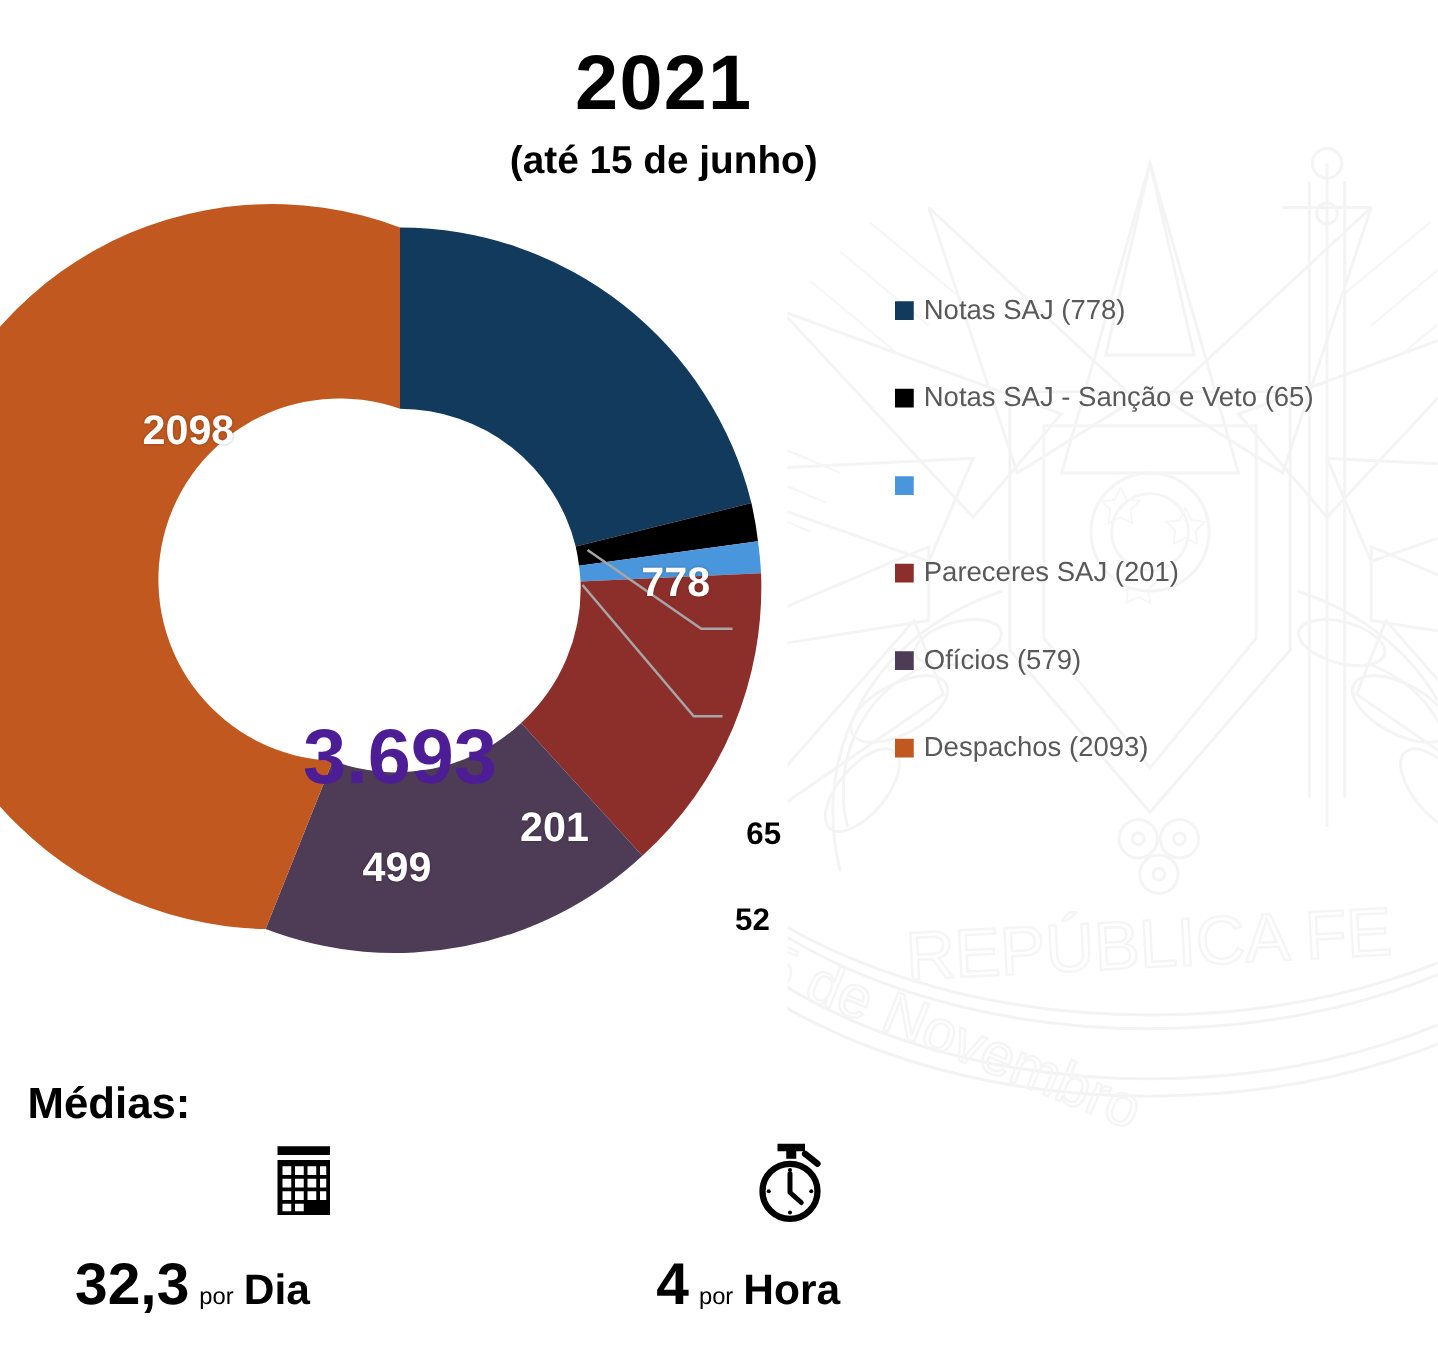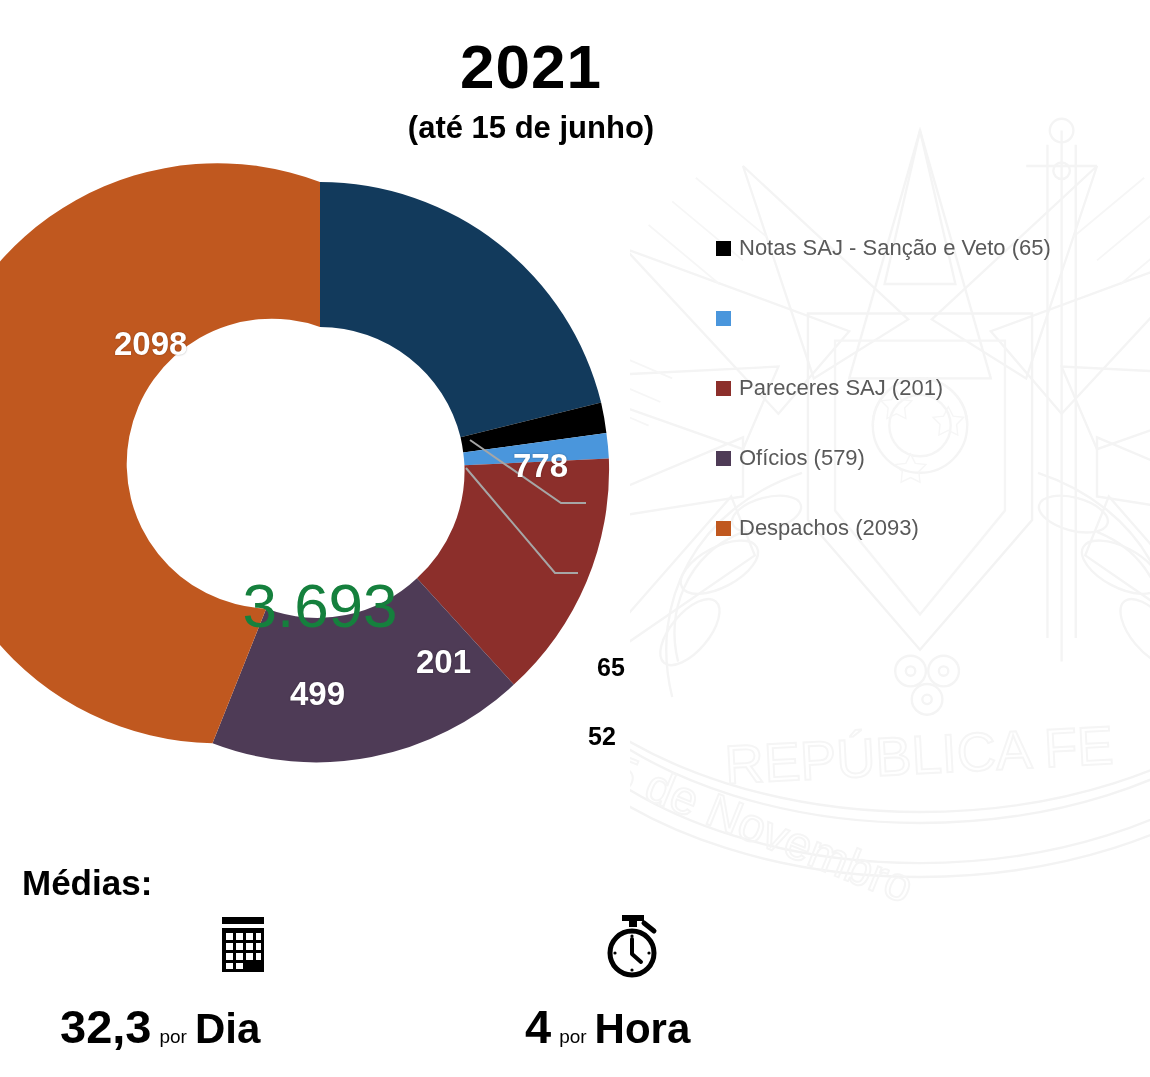--- a/index.html
+++ b/index.html
@@ -17,35 +17,35 @@
     display:block;font-size:31px;font-weight:bold;color:#000;margin-top:14px;line-height:1.0;
     margin-left:-70px;
   }
   #donut-wrap{position:absolute;left:0px;top:150px;width:700px;height:650px;}
   .slice-label{
     position:absolute;color:#ffffff;font-size:33px;font-weight:bold;
     text-shadow:0 0 2px rgba(0,0,0,.35);white-space:nowrap;
   }
   #center-total{
     position:absolute;left:160px;top:420px;width:320px;text-align:center;
-    font-size:62px;font-weight:normal;color:#15803d;letter-spacing:0px;
+    font-size:62px;font-weight:bold;color:#4c1d95;letter-spacing:0px;
   }
   .callout-label{position:absolute;font-size:25px;font-weight:bold;color:#000;white-space:nowrap;}
   #legend{position:absolute;left:716px;top:236px;width:430px;}
   .legend-row{display:flex;align-items:flex-start;height:70px;}
   .legend-swatch{width:15px;height:15px;margin-top:5px;margin-right:8px;flex:0 0 auto;}
   .legend-text{font-size:22px;color:#595959;line-height:1.1;white-space:nowrap;}
   #medias{position:absolute;left:22px;top:865px;}
   #medias-title{font-size:35px;font-weight:bold;color:#000;line-height:1.0;}
   .avg-block{position:absolute;}
   .avg-icon{position:absolute;}
   .avg-line{position:absolute;white-space:nowrap;display:flex;align-items:baseline;}
   .avg-num{font-size:47px;font-weight:bold;color:#000;line-height:1;}
   .avg-por{font-size:19px;color:#000;line-height:1;margin:0 8px;}
-  .avg-unit{font-size:42px;font-weight:bold;color:#000;line-height:1;}
+  .avg-unit{font-size:34px;font-weight:bold;color:#000;line-height:1;}
 </style>
 </head>
 <body>
 
 <svg id="watermark" viewBox="0 0 560 1077" fill="none" stroke="#f2f2f2" stroke-width="2">
   <g transform="translate(290,520) scale(1.18)">
 
     <g stroke="#f4f4f4">
       <path d="M0,-330 L-60,-120 L60,-120 Z"></path>
       <path d="M0,-330 L-30,-200 L30,-200 Z"></path>
@@ -162,20 +162,24 @@
 
   
   <div class="callout-label" style="left:597px;top:503px;">65</div>
   <div class="callout-label" style="left:588px;top:572px;">52</div>
 
   
   <div id="center-total">3.693</div>
 </div>
 
 <div id="legend">
+  <div class="legend-row">
+    <span class="legend-swatch" style="background:#123A5C"></span>
+    <span class="legend-text">Notas SAJ (778)</span>
+  </div>
   <div class="legend-row">
     <span class="legend-swatch" style="background:#000000"></span>
     <span class="legend-text">Notas SAJ - Sanção e Veto (65)</span>
   </div>
   <div class="legend-row">
     <span class="legend-swatch" style="background:#4A96DC"></span>
   </div>
   <div class="legend-row">
     <span class="legend-swatch" style="background:#8C2F2B"></span>
     <span class="legend-text">Pareceres SAJ (201)</span>

